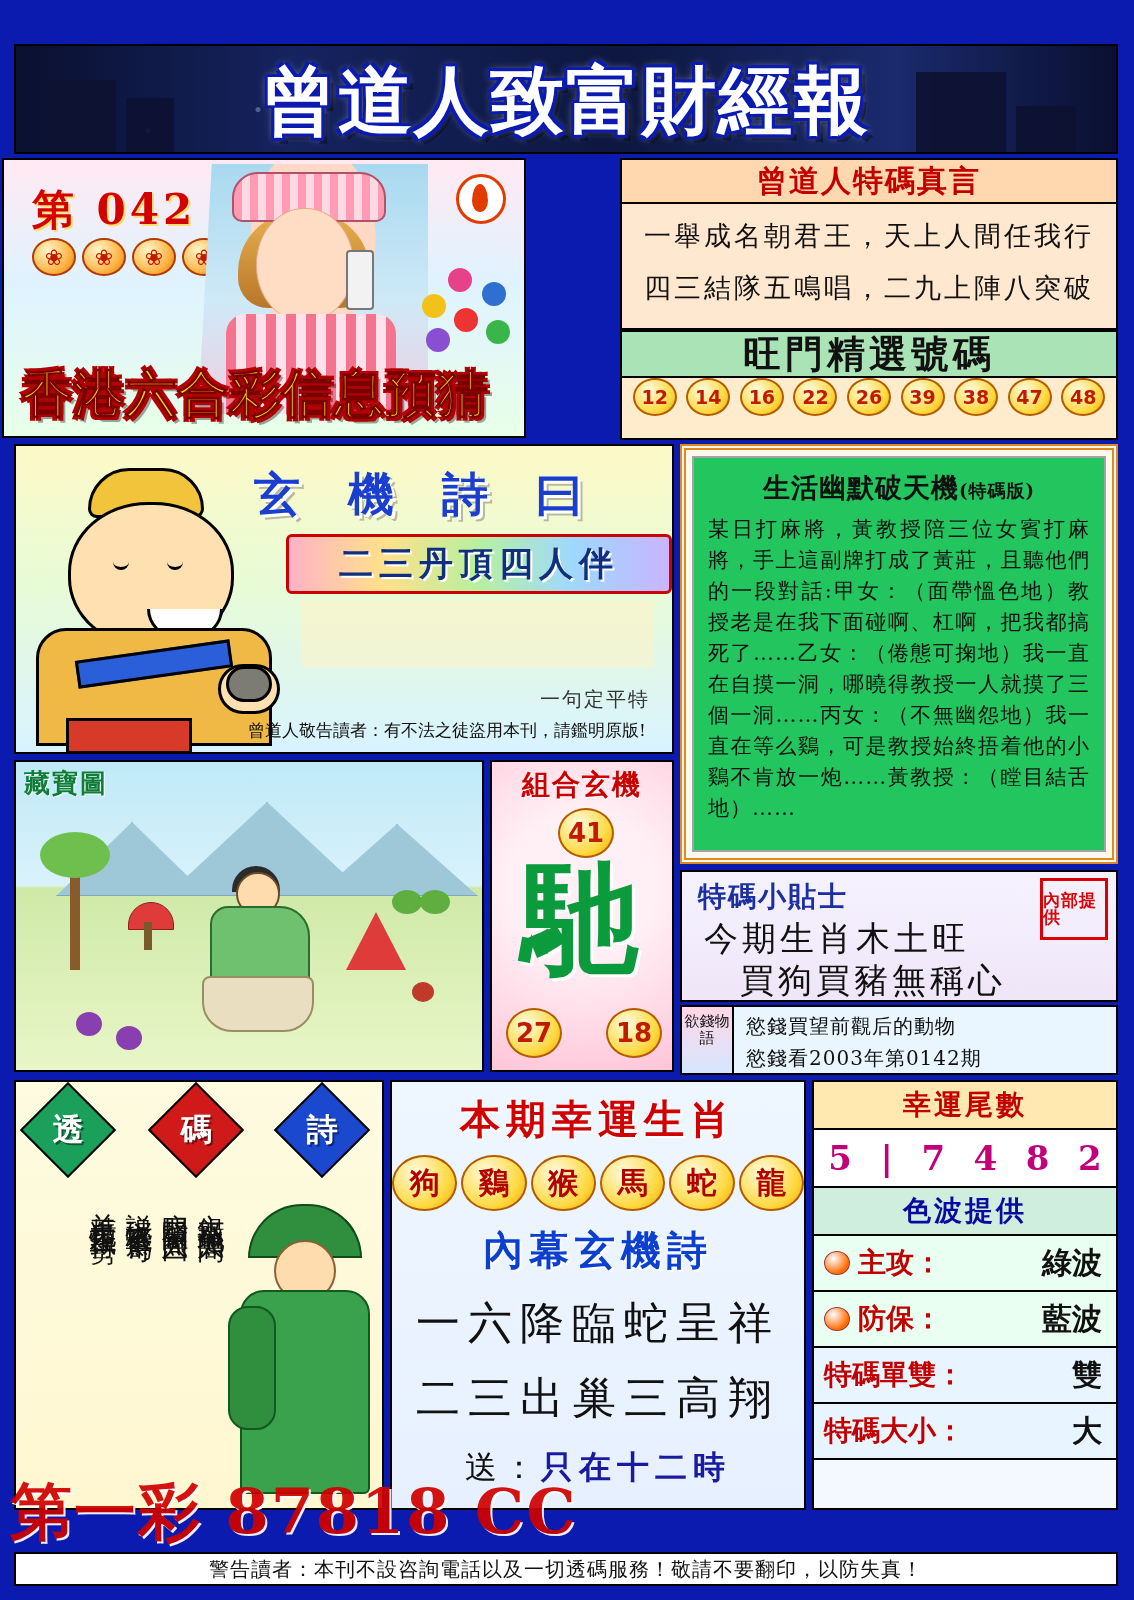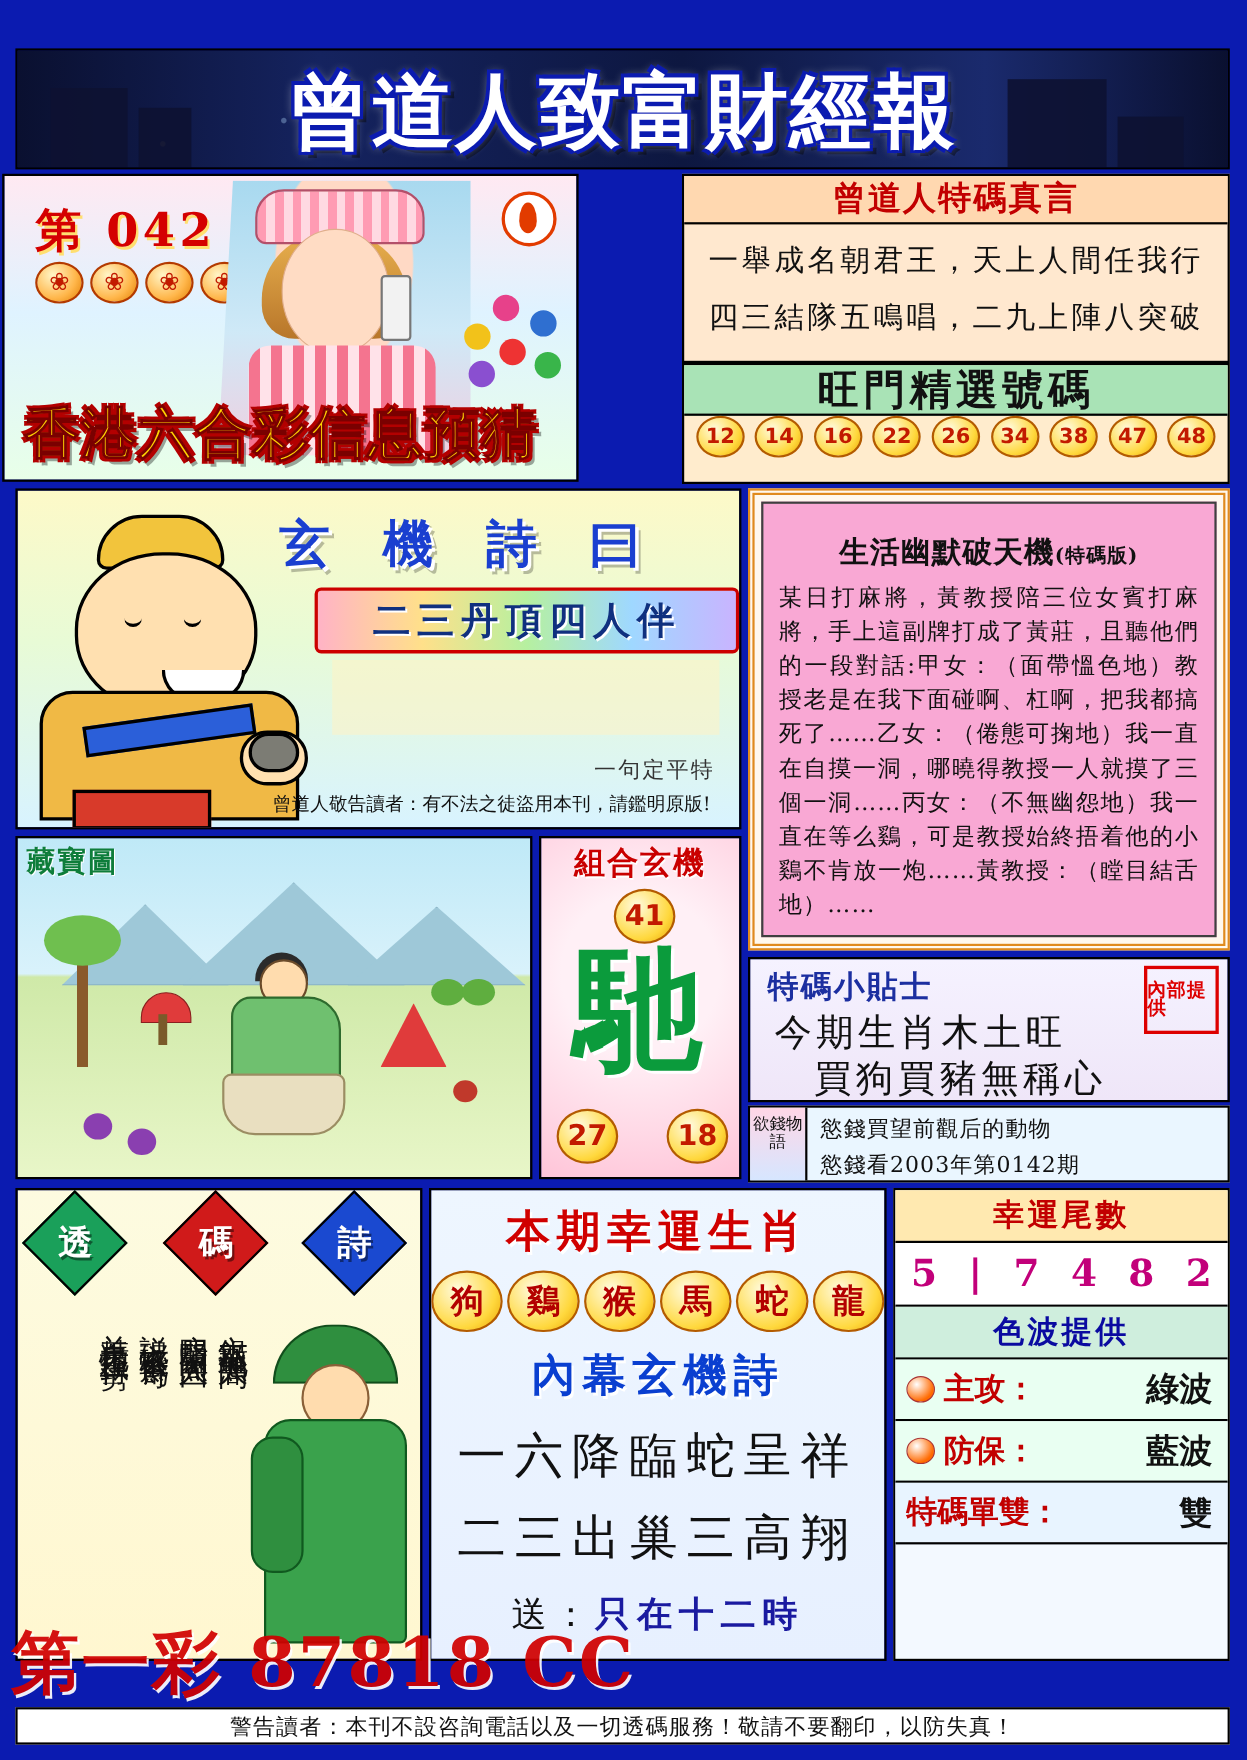--- a/index.html
+++ b/index.html
@@ -173,22 +173,22 @@
   .om-skirt{position:absolute;left:36px;top:250px;width:120px;height:30px;background:#d83a2a;border:3px solid #000;}
   .om-hand{position:absolute;left:188px;top:196px;width:56px;height:44px;background:#ffe0b0;border:3px solid #000;border-radius:28px;}
   .om-stone{position:absolute;left:196px;top:198px;width:40px;height:30px;background:#7c7c74;border:3px solid #000;border-radius:20px;}
 
   
   .humor{
     left:680px;top:444px;width:438px;height:420px;background:#fff8ee;
     border:6px double #e08a1e;
   }
   .humor .inner{
-    position:absolute;inset:6px;border:2px solid #404040;background:#f9a8d4;
-    padding:24px 14px;box-sizing:border-box;overflow:hidden;
+    position:absolute;inset:6px;border:2px solid #a3a3a3;background:#22c55e;
+    padding:10px 14px;box-sizing:border-box;overflow:hidden;
   }
   .humor h3{
     margin:2px 0 8px;text-align:center;font-family:"DejaVu Serif",serif;font-size:27px;color:#111;letter-spacing:1px;
   }
   .humor h3 small{font-size:18px;}
   .humor p{
     margin:0;font-family:"DejaVu Serif",serif;font-size:21px;line-height:31px;color:#111;text-align:justify;letter-spacing:1px;
   }
 
   
@@ -415,21 +415,21 @@
   </div>
 
   <div class="box bd hot">
     <div class="hd">旺門精選號碼</div>
     <div class="nums">
       <div class="nb">12</div>
       <div class="nb">14</div>
       <div class="nb">16</div>
       <div class="nb">22</div>
       <div class="nb">26</div>
-      <div class="nb">34</div>
+      <div class="nb">39</div>
       <div class="nb">38</div>
       <div class="nb">47</div>
       <div class="nb">48</div>
     </div>
   </div>
 
   <div class="box bd poem">
     <div class="oldman">
       <div class="om-hat"></div>
       <div class="om-face">
@@ -563,17 +563,21 @@
     </div>
     <div class="row">
       <span class="dotmark"></span>
       <span class="k">防保：</span>
       <span class="v">藍波</span>
     </div>
     <div class="row alt">
       <span class="k">特碼單雙：</span>
       <span class="v">雙</span>
     </div>
+    <div class="row alt">
+      <span class="k">特碼大小：</span>
+      <span class="v">大</span>
+    </div>
   </div>
 
   <div class="wm">第一彩 87818 CC</div>
   <div class="footer">警告讀者：本刊不設咨詢電話以及一切透碼服務！敬請不要翻印，以防失真！</div>
 </div>
 
 </body></html>

